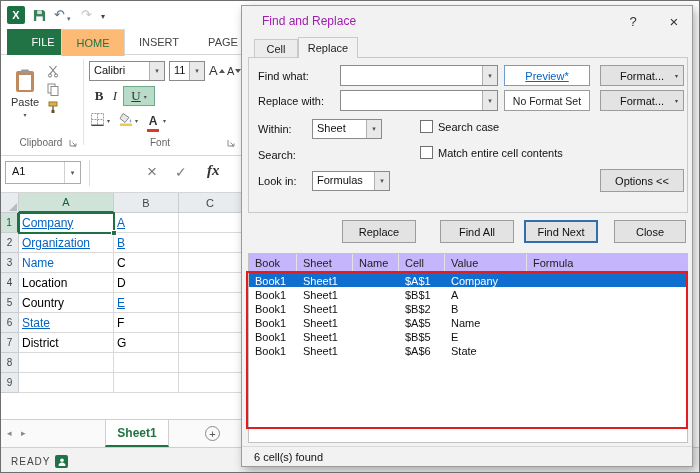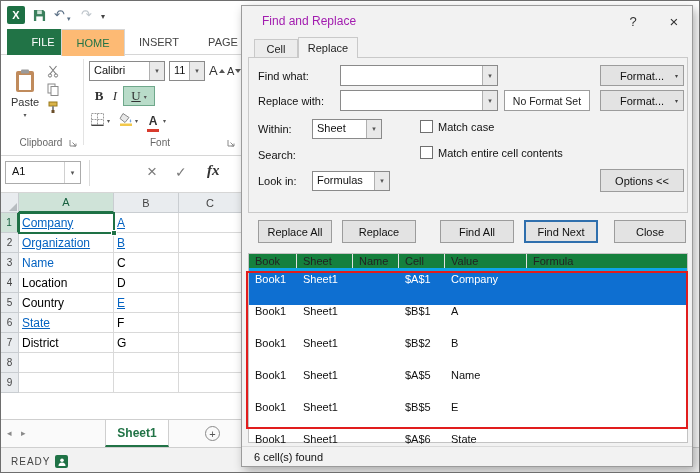--- a/index.html
+++ b/index.html
@@ -80,24 +80,24 @@
   .btn.default{border:1px solid #2f6fad;box-shadow:inset 0 0 0 1px #2f6fad}
   .btn .splitarr{position:absolute;right:5px;font-size:6px;color:#444}
   #previewbtn{background:#fff;border:1px solid #6d9dd1}
   #previewbtn span{color:#0563c1;text-decoration:underline}
   #noformat{position:absolute;background:#fff;border:1px solid #9c9c9c;font-size:10.5px;color:#222;display:flex;align-items:center;justify-content:center}
   .chk{position:absolute;display:flex;align-items:center;gap:5px;font-size:11px;color:#111}
   .chkbox{width:13px;height:13px;background:#fff;border:1px solid #707070;display:inline-block}
 
   
   #listbox{position:absolute;left:6px;top:247px;width:440px;height:190px;background:#fff;border:1px solid #c3c3c3}
-  #res-header{position:absolute;left:0;top:0;right:0;height:19px;background:#15803d;border-bottom:5px solid #0ea5e9;display:flex;align-items:stretch;font-size:11px;color:#222}
+  #res-header{position:absolute;left:0;top:0;right:0;height:19px;background:#c4b5fd;border-bottom:1px solid #0ea5e9;display:flex;align-items:stretch;font-size:11px;color:#222}
   #res-header span{display:flex;align-items:center;padding-left:6px;border-right:1px solid #e3e3e3;white-space:nowrap}
   #res-rows{position:absolute;left:0;top:19px;right:0}
-  .res-row{display:flex;align-items:flex-start;height:32px;font-size:11px;color:#111}
+  .res-row{display:flex;align-items:flex-end;height:14px;font-size:11px;color:#111}
   .res-row span{padding-left:6px;overflow:hidden;white-space:nowrap}
   .res-row.selected{background:#0e6fd1;color:#fff}
   .w-book{width:48px}.w-sheet{width:56px}.w-name{width:46px}.w-cell{width:46px}.w-value{width:82px}.w-formula{flex:1;border-right:none !important}
   #redrect{position:absolute;left:4px;top:265px;width:442px;height:158px;border:2px solid #e11d1d;z-index:20;pointer-events:none}
   #dlg-sep{position:absolute;left:0;top:440px;width:100%;height:1px;background:#d9d9d9}
   #dlg-status{position:absolute;left:12px;top:445px;font-size:11px;color:#111}
 </style>
 </head>
 <body>
 
@@ -349,20 +349,23 @@
 
   <div class="dtab" id="tab-find">Cell</div>
   <div class="dtab" id="tab-replace">Replace</div>
   <div id="tabpage"></div>
 
   <span class="lbl" style="left:16px;top:64px">Find what:</span>
   <div class="combo" style="left:98px;top:59px;width:158px;height:21px">
     <span class="cval"></span>
     <span class="carr">▾</span>
   </div>
+  <div class="btn" id="previewbtn" style="left:262px;top:59px;width:86px;height:21px">
+    <span>Preview*</span>
+  </div>
   <div class="btn" style="left:358px;top:59px;width:84px;height:21px">
     <span>Format...</span>
     <span class="splitarr">▾</span>
   </div>
 
   <span class="lbl" style="left:16px;top:89px">Replace with:</span>
   <div class="combo" style="left:98px;top:84px;width:158px;height:21px">
     <span class="cval"></span>
     <span class="carr">▾</span>
   </div>
@@ -372,41 +375,38 @@
     <span class="splitarr">▾</span>
   </div>
 
   <span class="lbl" style="left:16px;top:117px">Within:</span>
   <div class="combo" style="left:70px;top:113px;width:70px;height:20px">
     <span class="cval">Sheet</span>
     <span class="carr">▾</span>
   </div>
   <div class="chk" style="left:178px;top:114px">
     <span class="chkbox"></span>
-    <span>Match case</span>
+    <span>Search case</span>
   </div>
 
   <span class="lbl" style="left:16px;top:143px">Search:</span>
   <div class="chk" style="left:178px;top:140px">
     <span class="chkbox"></span>
     <span>Match entire cell contents</span>
   </div>
 
   <span class="lbl" style="left:16px;top:169px">Look in:</span>
   <div class="combo" style="left:70px;top:165px;width:78px;height:20px">
     <span class="cval">Formulas</span>
     <span class="carr">▾</span>
   </div>
   <div class="btn" style="left:358px;top:163px;width:84px;height:23px">
     <span>Options &lt;&lt;</span>
   </div>
 
-  <div class="btn" style="left:16px;top:214px;width:74px;height:23px">
-      <span>Replace All</span>
-    </div>
   <div class="btn" style="left:100px;top:214px;width:74px;height:23px">
       <span>Replace</span>
     </div>
   <div class="btn" style="left:198px;top:214px;width:74px;height:23px">
       <span>Find All</span>
     </div>
   <div class="btn default" style="left:282px;top:214px;width:74px;height:23px">
       <span>Find Next</span>
     </div>
   <div class="btn" style="left:372px;top:214px;width:72px;height:23px">

